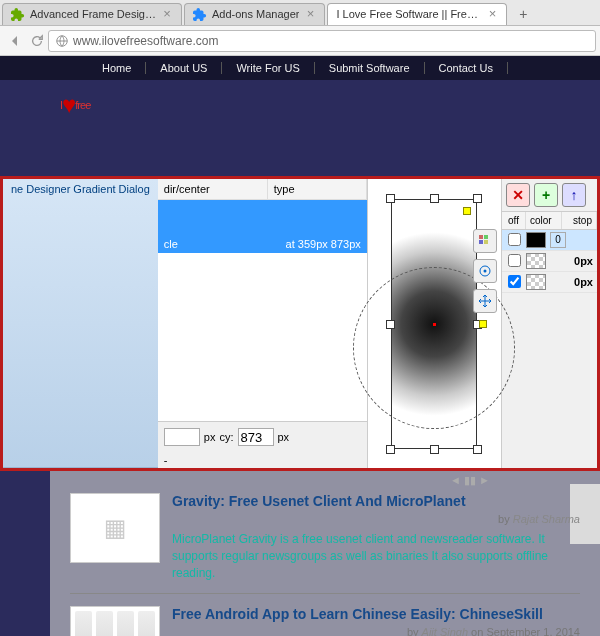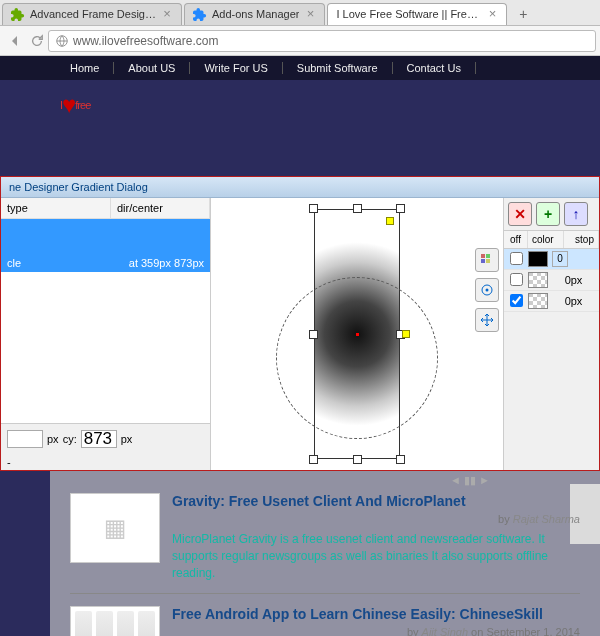--- a/index.html
+++ b/index.html
@@ -13,41 +13,41 @@
 .tab-close { width: 12px; height: 12px; color: #888; font-size: 13px; line-height: 12px; text-align: center; cursor: pointer; }
 .tab-new { width: 20px; height: 16px; margin-left: 4px; color: #666; font-size: 14px; text-align: center; cursor: pointer; }
 
 .nav-bar { background: #f5f5f5; height: 30px; display: flex; align-items: center; padding: 0 4px; border-bottom: 1px solid #ccc; }
 .nav-btn { width: 22px; height: 22px; display: flex; align-items: center; justify-content: center; color: #888; cursor: pointer; }
 .url-bar { flex: 1; height: 22px; background: #fff; border: 1px solid #bbb; border-radius: 3px; padding: 0 6px; display: flex; align-items: center; gap: 4px; }
 .url-globe { width: 14px; height: 14px; }
 .url-text { flex: 1; color: #666; font-size: 12px; }
 
 .page-area { position: relative; background: #2b2b5c; height: 580px; }
-.site-nav { background: rgba(0,0,0,0.5); height: 24px; display: flex; align-items: center; padding-left: 56px; gap: 0; }
+.site-nav { background: rgba(0,0,0,0.5); height: 24px; display: flex; align-items: center; padding-left: 88px; gap: 0; }
 .site-nav-item { color: #eee; padding: 0 14px; font-size: 11px; border-right: 1px solid #555; cursor: pointer; }
 .logo-area { padding: 6px 60px; height: 50px; display: flex; align-items: center; }
 .logo-text { font-family: Georgia, serif; font-size: 28px; color: #e03030; letter-spacing: -1px; display: flex; align-items: center; }
 .heart { color: #c00; font-size: 24px; }
 
-.dialog { position: absolute; top: 120px; left: 0; right: 0; height: 295px; background: #f0f0f0; border: 1px solid #b91c1c; display: flex; flex-direction: column; }
+.dialog { position: absolute; top: 120px; left: 0; right: 0; height: 295px; background: #f0f0f0; border: 3px solid #b91c1c; display: flex; }
 .dialog-title { background: linear-gradient(#d6e6f6, #b8d0e8); color: #004080; padding: 4px 8px; font-size: 11px; border-bottom: 1px solid #9bb5cf; }
 .dialog-body { flex: 1; display: flex; }
 .dialog-left { width: 210px; border-right: 1px solid #ccc; display: flex; flex-direction: column; }
 .grad-table-head { display: flex; background: #f4f4f4; border-bottom: 1px solid #ddd; }
 .grad-th { padding: 4px 6px; border-right: 1px solid #ddd; font-size: 11px; }
 .grad-th:first-child { width: 110px; }
 .grad-th:last-child { flex: 1; }
 .grad-row { display: flex; background: #3399ff; color: #fff; }
 .grad-td { padding: 3px 6px; font-size: 11px; margin-top: 35px; }
 .grad-td:first-child { width: 110px; }
 .grad-td.right { flex: 1; text-align: right; }
 .grad-list-fill { flex: 1; background: #fff; border-bottom: 1px solid #ccc; }
 .coord-row { padding: 6px; display: flex; align-items: center; gap: 4px; }
-.coord-input { width: 36px; height: 18px; border: 1px solid #aaa; padding: 0 2px; font-size: 17px; }
+.coord-input { width: 36px; height: 18px; border: 1px solid #aaa; padding: 0 2px; font-size: 13px; }
 .coord-dash { padding: 2px 6px; }
 .dialog-mid { flex: 1; background: #fff; position: relative; display: flex; align-items: center; justify-content: center; }
 .canvas-shape { position: relative; width: 86px; height: 250px; }
 .grad-rect { width: 86px; height: 250px; background: radial-gradient(circle at 50% 50%, #111 0%, #444 25%, #ccc 55%, #fff 70%); border: 1px solid #333; }
 .dashed-ellipse { position: absolute; top: 68px; left: -38px; width: 162px; height: 162px; border: 1px dashed #555; border-radius: 50%; pointer-events: none; }
 .handle { position: absolute; width: 9px; height: 9px; background: #fff; border: 1px solid #333; }
 .handle.tl { top: -5px; left: -5px; } .handle.tm { top: -5px; left: 39px; } .handle.tr { top: -5px; right: -5px; }
 .handle.ml { top: 121px; left: -5px; } .handle.mr { top: 121px; right: -5px; }
 .handle.bl { bottom: -5px; left: -5px; } .handle.bm { bottom: -5px; left: 39px; } .handle.br { bottom: -5px; right: -5px; }
 .yhandle { position: absolute; width: 8px; height: 8px; background: #ff0; border: 1px solid #880; }
@@ -62,21 +62,21 @@
 .rt-add { background: #dfd; color: #070; }
 .rt-up { background: #ddf; color: #00a; }
 .stops-head { display: flex; background: #f4f4f4; border-bottom: 1px solid #ccc; }
 .stops-th { padding: 3px 4px; font-size: 10px; border-right: 1px solid #ddd; }
 .stops-th.off { width: 24px; text-align: center; } .stops-th.color { width: 36px; } .stops-th.stop { flex: 1; text-align: right; }
 .stops-row { display: flex; align-items: center; border-bottom: 1px solid #e4e4e4; padding: 2px 0; }
 .stops-row.sel { background: #cce6ff; }
 .stops-cb { width: 24px; text-align: center; }
 .stops-cb input { margin: 0; }
 .stops-sw { width: 20px; height: 16px; border: 1px solid #888; margin-right: 4px; }
-.stops-val { flex: 1; text-align: center; padding-right: 4px; }
+.stops-val { flex: 1; text-align: right; padding-right: 4px; font-weight: bold; }
 .stops-num { width: 16px; height: 16px; border: 1px solid #aaa; text-align: center; font-size: 10px; line-height: 14px; margin-right: 2px; }
 
 .content-overlay { position: absolute; top: 415px; left: 50px; right: 0; background: rgba(200,200,200,0.65); padding: 10px 0; }
 .article { display: flex; gap: 12px; padding: 12px 0; border-bottom: 1px solid #888; margin: 0 20px; }
 .article-thumb { width: 90px; height: 70px; background: #fff; border: 1px solid #ccc; flex-shrink: 0; display: flex; align-items: center; justify-content: center; color: #ccc; font-size: 24px; }
 .article-thumb2 { width: 90px; height: 48px; background: #fff; border: 1px solid #ccc; flex-shrink: 0; display: flex; gap: 4px; padding: 4px; }
 .mini-img { flex: 1; background: linear-gradient(#eee,#ddd); border-radius: 2px; }
 .article-body { flex: 1; }
 .article-title { color: #164a8a; font-size: 14px; font-weight: bold; margin-bottom: 4px; cursor: pointer; }
 .article-meta { color: #777; font-size: 11px; margin-bottom: 6px; text-align: right; }
@@ -144,22 +144,22 @@
       <span class="heart">♥</span>
       <span>free</span>
     </div>
   </div>
 
   <div class="dialog">
     <div class="dialog-title">ne Designer Gradient Dialog</div>
     <div class="dialog-body">
       <div class="dialog-left">
         <div class="grad-table-head">
+          <div class="grad-th">dir/center</div>
           <div class="grad-th">type</div>
-          <div class="grad-th">dir/center</div>
         </div>
         <div class="grad-row">
           <div class="grad-td">cle</div>
           <div class="grad-td right">at 359px 873px</div>
         </div>
         <div class="grad-list-fill"></div>
         <div class="coord-row">
           <input class="coord-input" style="">
           <span>px</span>
           <span>cy:</span>

